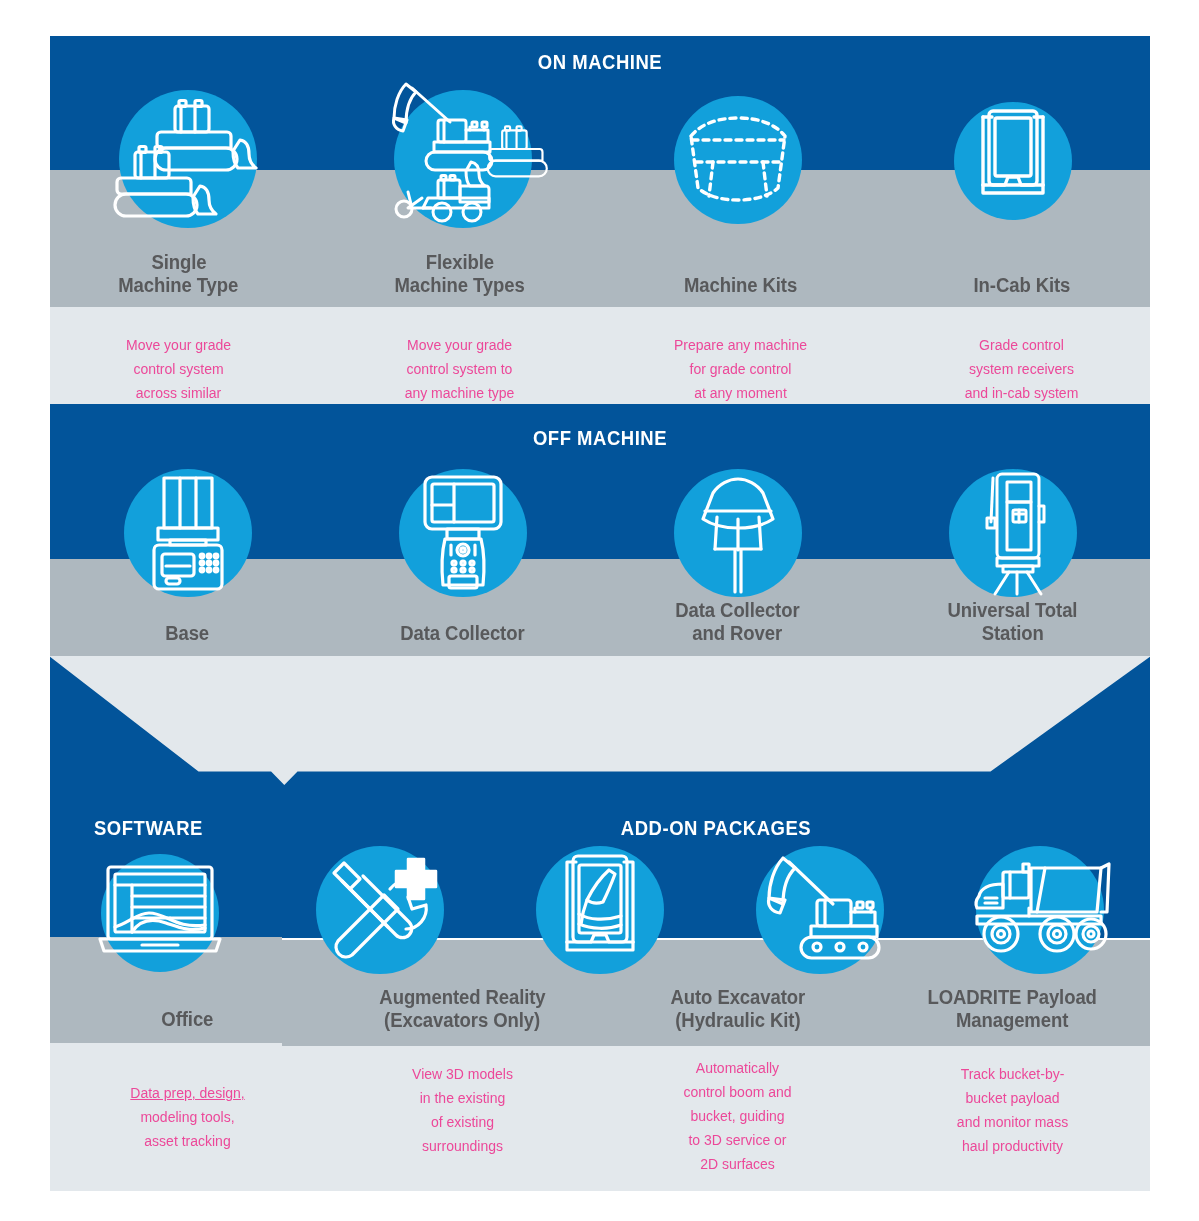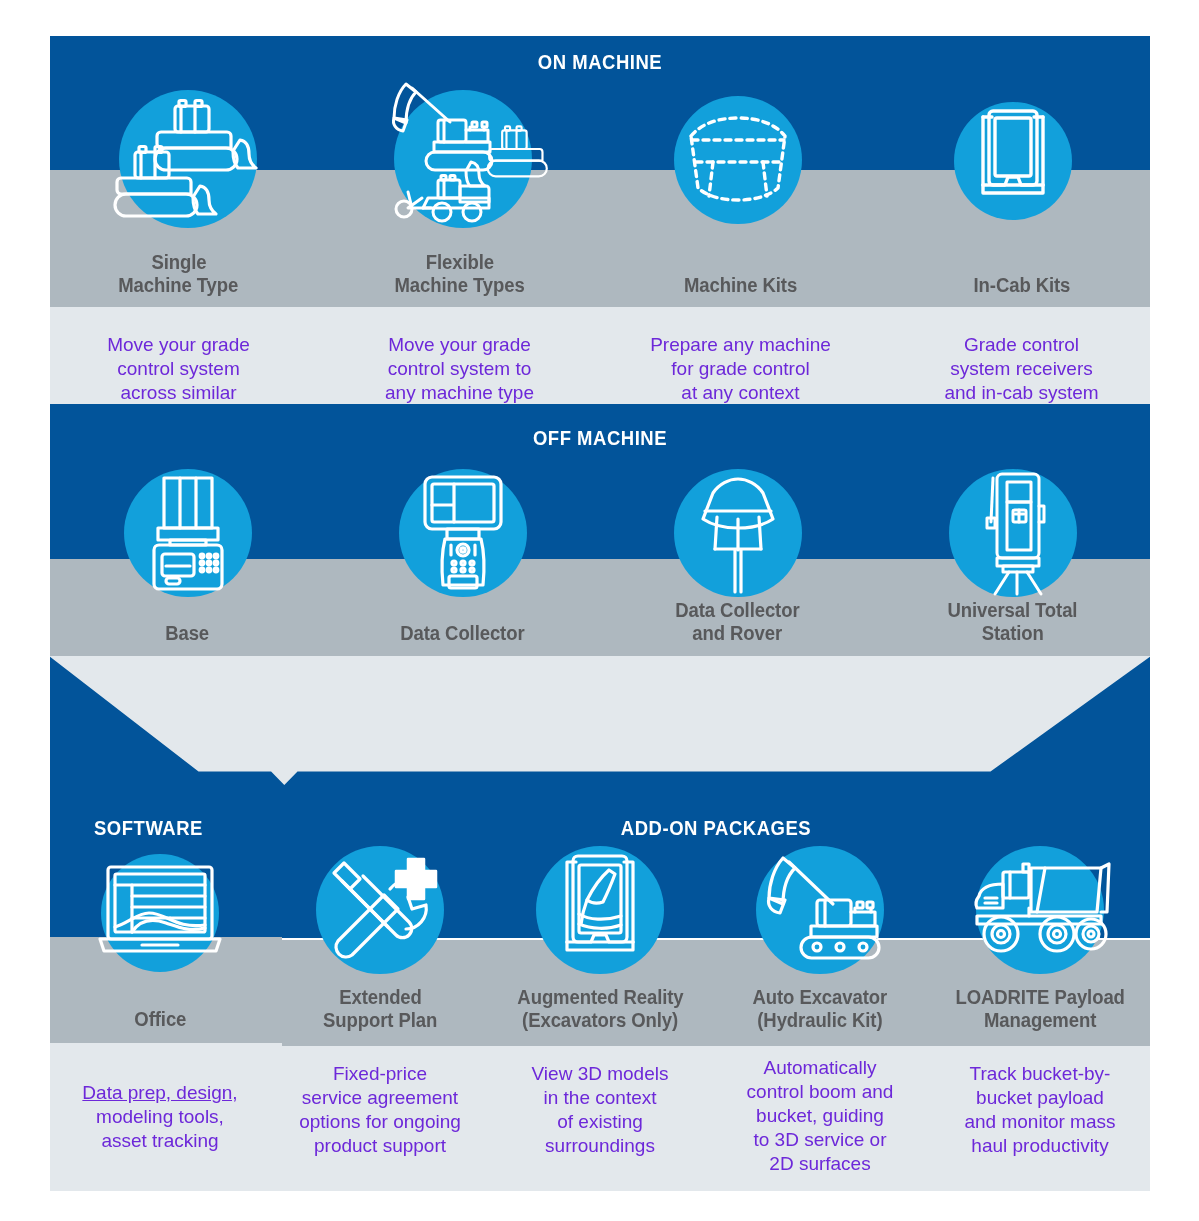--- a/index.html
+++ b/index.html
@@ -49,22 +49,22 @@
   .col-title {
     color: #58595B;
     font-weight: bold;
     font-size: 19.5px;
     line-height: 23px;
     text-align: center;
     letter-spacing: -0.1px;
     transform: scaleX(0.95);
   }
   .col-desc {
-    color: #6d28d9;
-    font-size: 19px;
+    color: #ec4899;
+    font-size: 14px;
     line-height: 24px;
     text-align: center;
     font-weight: normal;
   }
 
   
   #sec-on { top: 36px; height: 353px; }
   #sec-on .band-blue  { top: 0;   height: 134px; }
   #sec-on .band-gray  { top: 134px; height: 137px; }
   #sec-on .band-light { top: 271px; height: 118px; }
@@ -239,21 +239,21 @@
         <div class="col-title">Machine Types</div>
         <div class="col-desc" style="margin-top:36px;">Move your grade</div>
         <div class="col-desc">control system to</div>
         <div class="col-desc">any machine type</div>
         <div class="col-desc">in your fleet</div>
       </div>
       <div class="col">
         <div class="col-title" style="margin-top:23px;">Machine Kits</div>
         <div class="col-desc" style="margin-top:36px;">Prepare any machine</div>
         <div class="col-desc">for grade control</div>
-        <div class="col-desc">at any context</div>
+        <div class="col-desc">at any moment</div>
       </div>
       <div class="col">
         <div class="col-title" style="margin-top:23px;">In-Cab Kits</div>
         <div class="col-desc" style="margin-top:36px;">Grade control</div>
         <div class="col-desc">system receivers</div>
         <div class="col-desc">and in-cab system</div>
       </div>
     </div>
   </div>
 
@@ -500,32 +500,24 @@
     </div>
 
     <div class="txt-block cols-text">
       <div class="col">
         <div class="col-title" style="margin-top:22px;">Office</div>
         <div class="col-desc" style="margin-top:50px;text-decoration:underline;">Data prep, design,</div>
         <div class="col-desc">modeling tools,</div>
         <div class="col-desc">asset tracking</div>
       </div>
       <div class="col">
-        <div class="col-title">Extended</div>
-        <div class="col-title">Support Plan</div>
-        <div class="col-desc" style="margin-top:30px;">Fixed-price</div>
-        <div class="col-desc">service agreement</div>
-        <div class="col-desc">options for ongoing</div>
-        <div class="col-desc">product support</div>
-      </div>
-      <div class="col">
         <div class="col-title">Augmented Reality</div>
         <div class="col-title">(Excavators Only)</div>
         <div class="col-desc" style="margin-top:30px;">View 3D models</div>
-        <div class="col-desc">in the context</div>
+        <div class="col-desc">in the existing</div>
         <div class="col-desc">of existing</div>
         <div class="col-desc">surroundings</div>
       </div>
       <div class="col">
         <div class="col-title">Auto Excavator</div>
         <div class="col-title">(Hydraulic Kit)</div>
         <div class="col-desc" style="margin-top:24px;">Automatically</div>
         <div class="col-desc">control boom and</div>
         <div class="col-desc">bucket, guiding</div>
         <div class="col-desc">to 3D service or</div>

